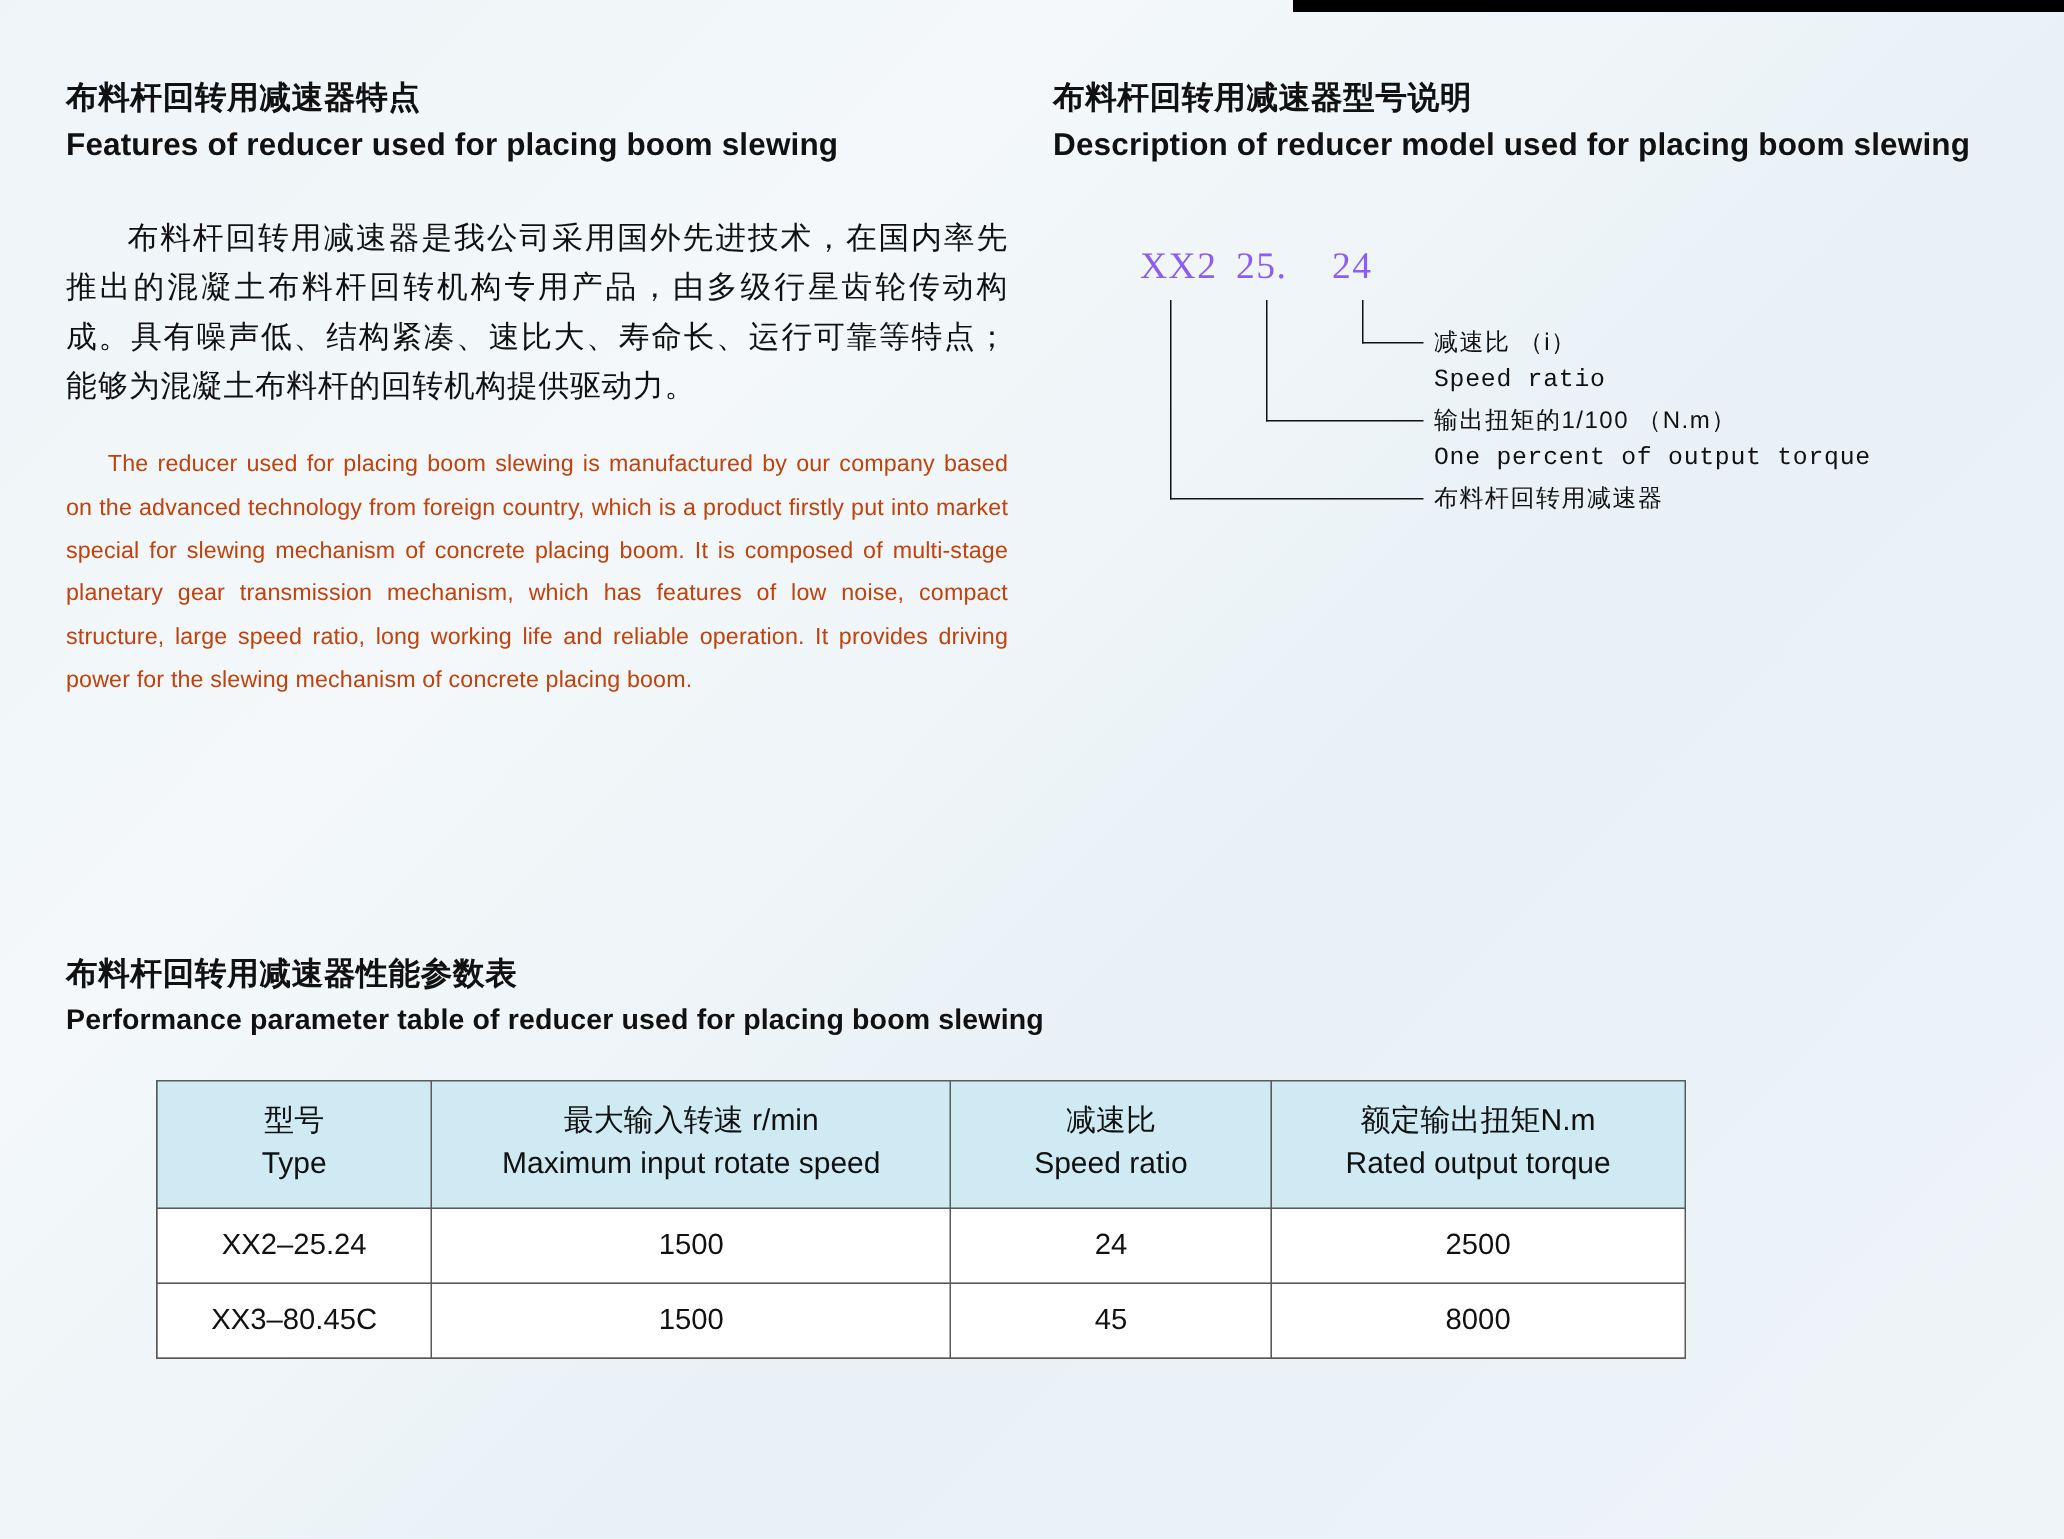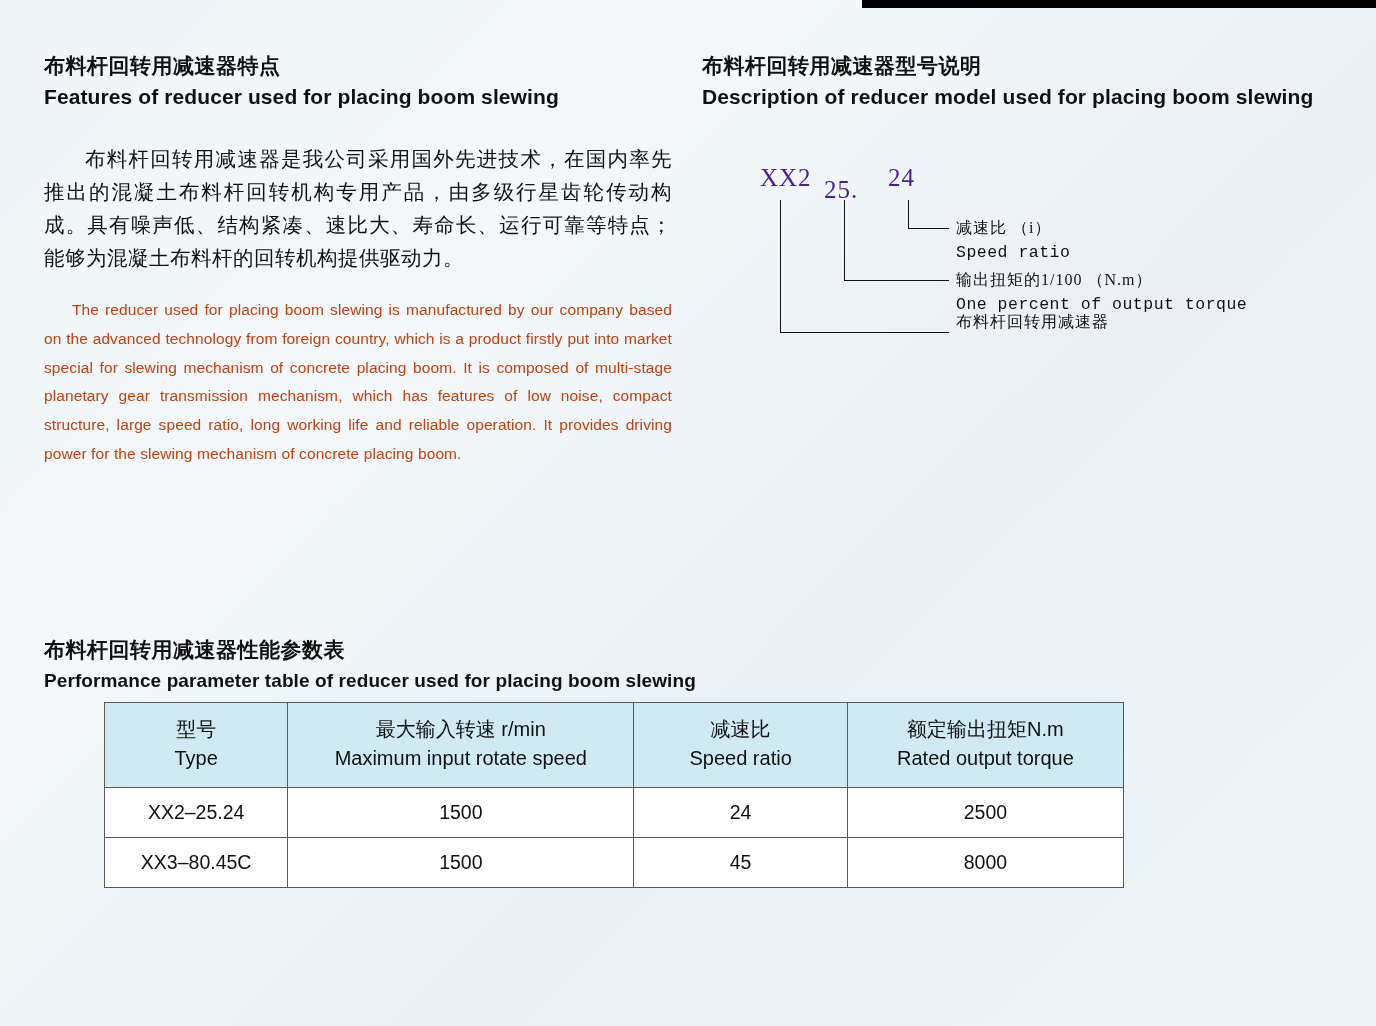--- a/index.html
+++ b/index.html
@@ -77,24 +77,24 @@
     position: relative;
     margin-top: 52px;
     height: 220px;
     width: 650px;
   }
   .code-part {
     position: absolute;
     font-family: "Liberation Serif", serif;
     font-size: 25px;
     letter-spacing: 1px;
-    color: #4c1d95;
+    color: #8b5cf6;
   }
   .code-xx2 { left: 58px; top: 0px; }
-  .code-25  { left: 122px; top: 12px; }
+  .code-25  { left: 122px; top: 0px; }
   .code-24  { left: 186px; top: 0px; }
 
   .leader {
     position: absolute;
     border-left: 1.5px solid #111;
     border-bottom: 1.5px solid #111;
   }
   .leader1 { left: 206px; top: 36px; width: 40px; height: 28px; }
   .leader2 { left: 142px; top: 36px; width: 104px; height: 80px; }
   .leader3 { left: 78px;  top: 36px;  width: 168px; height: 132px; }
@@ -102,42 +102,42 @@
   .lbl {
     position: absolute;
     left: 254px;
     font-family: "Liberation Mono", monospace;
     font-size: 16.5px;
     color: #111;
     letter-spacing: 0.5px;
     white-space: nowrap;
   }
   .lbl-zh {
-    font-family: Liberation Serif, serif;
+    font-family: Liberation Sans, sans-serif;
     font-size: 16px;
     letter-spacing: 1px;
   }
   .lbl-r1a { top: 54px; }
   .lbl-r1b { top: 79px; }
   .lbl-r2a { top: 106px; }
   .lbl-r2b { top: 131px; }
-  .lbl-r3a { top: 148px; }
+  .lbl-r3a { top: 158px; }
 
   
   .bottom {
     position: absolute;
     left: 44px;
     top: 636px;
     width: 1290px;
   }
   .bottom h2.zh-head { font-size: 21px; }
   .bottom h2.en-head { font-size: 19px; margin-top: 5px; }
 
   table.perf {
-    margin-top: 8px;
+    margin-top: 26px;
     margin-left: 60px;
     border-collapse: collapse;
     width: 1020px;
     background: #737373;
     padding-left: 40px;
   }
   table.perf th, table.perf td {
     border: 1.5px solid #5a5a5a;
     text-align: center;
     font-size: 19.5px;

